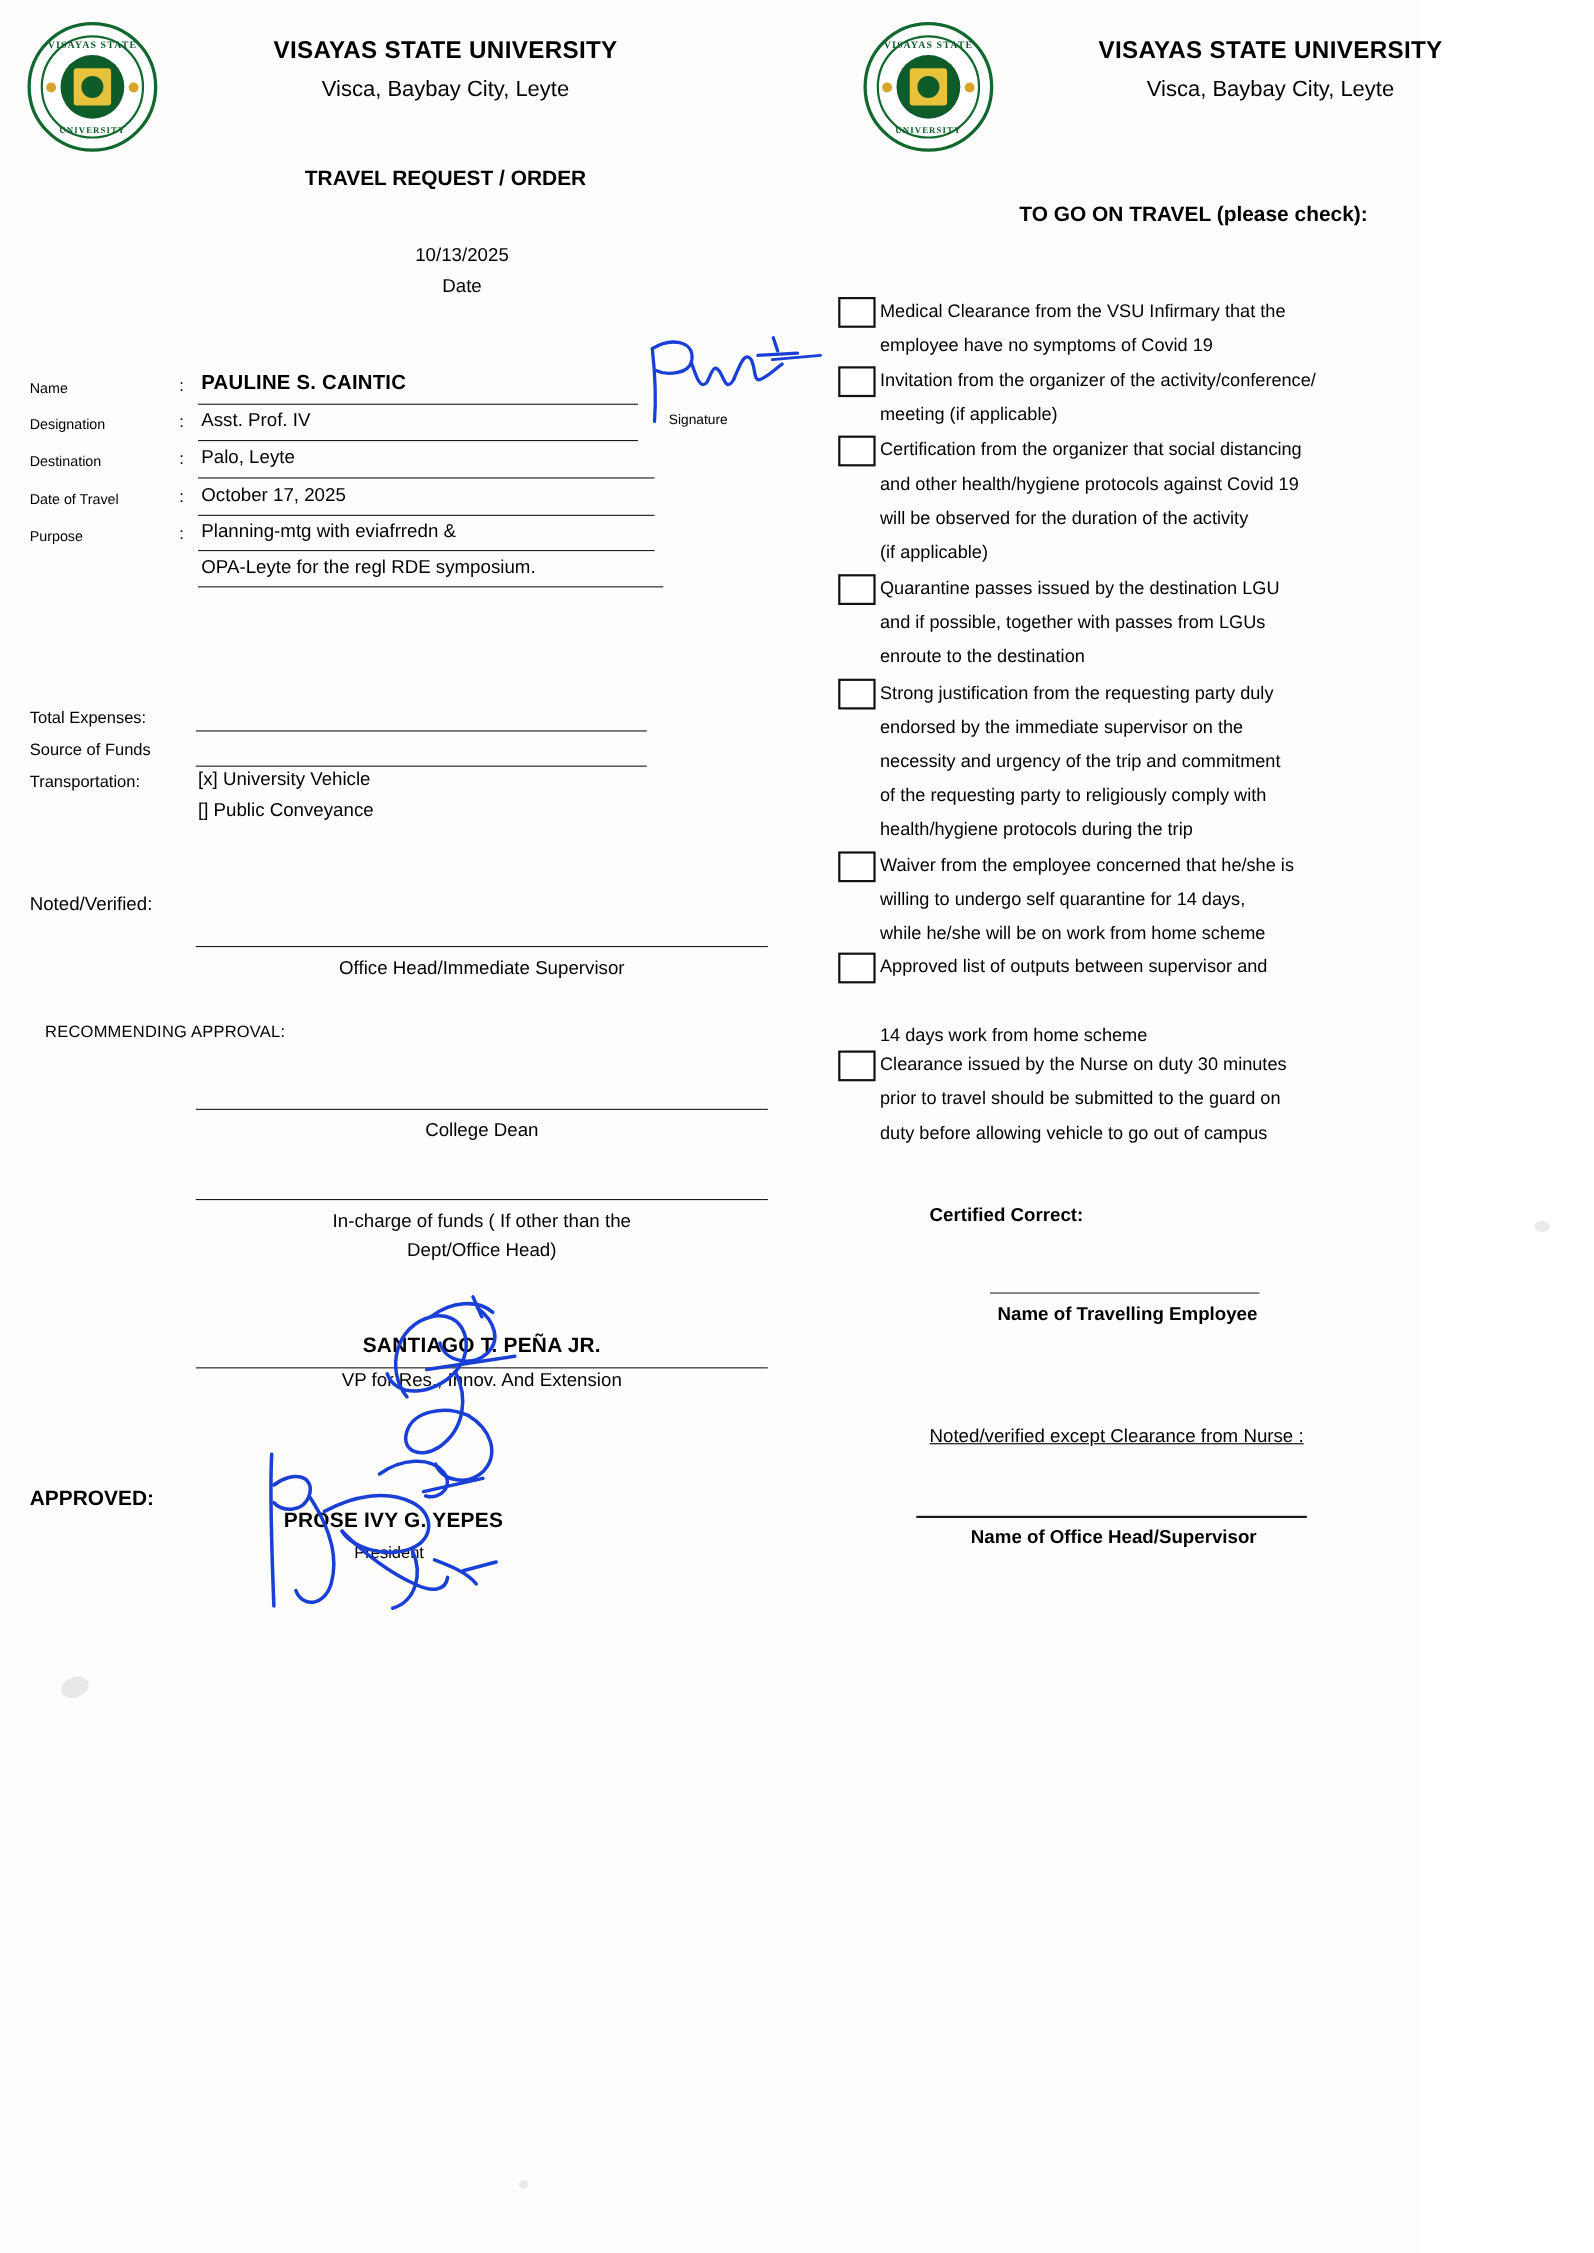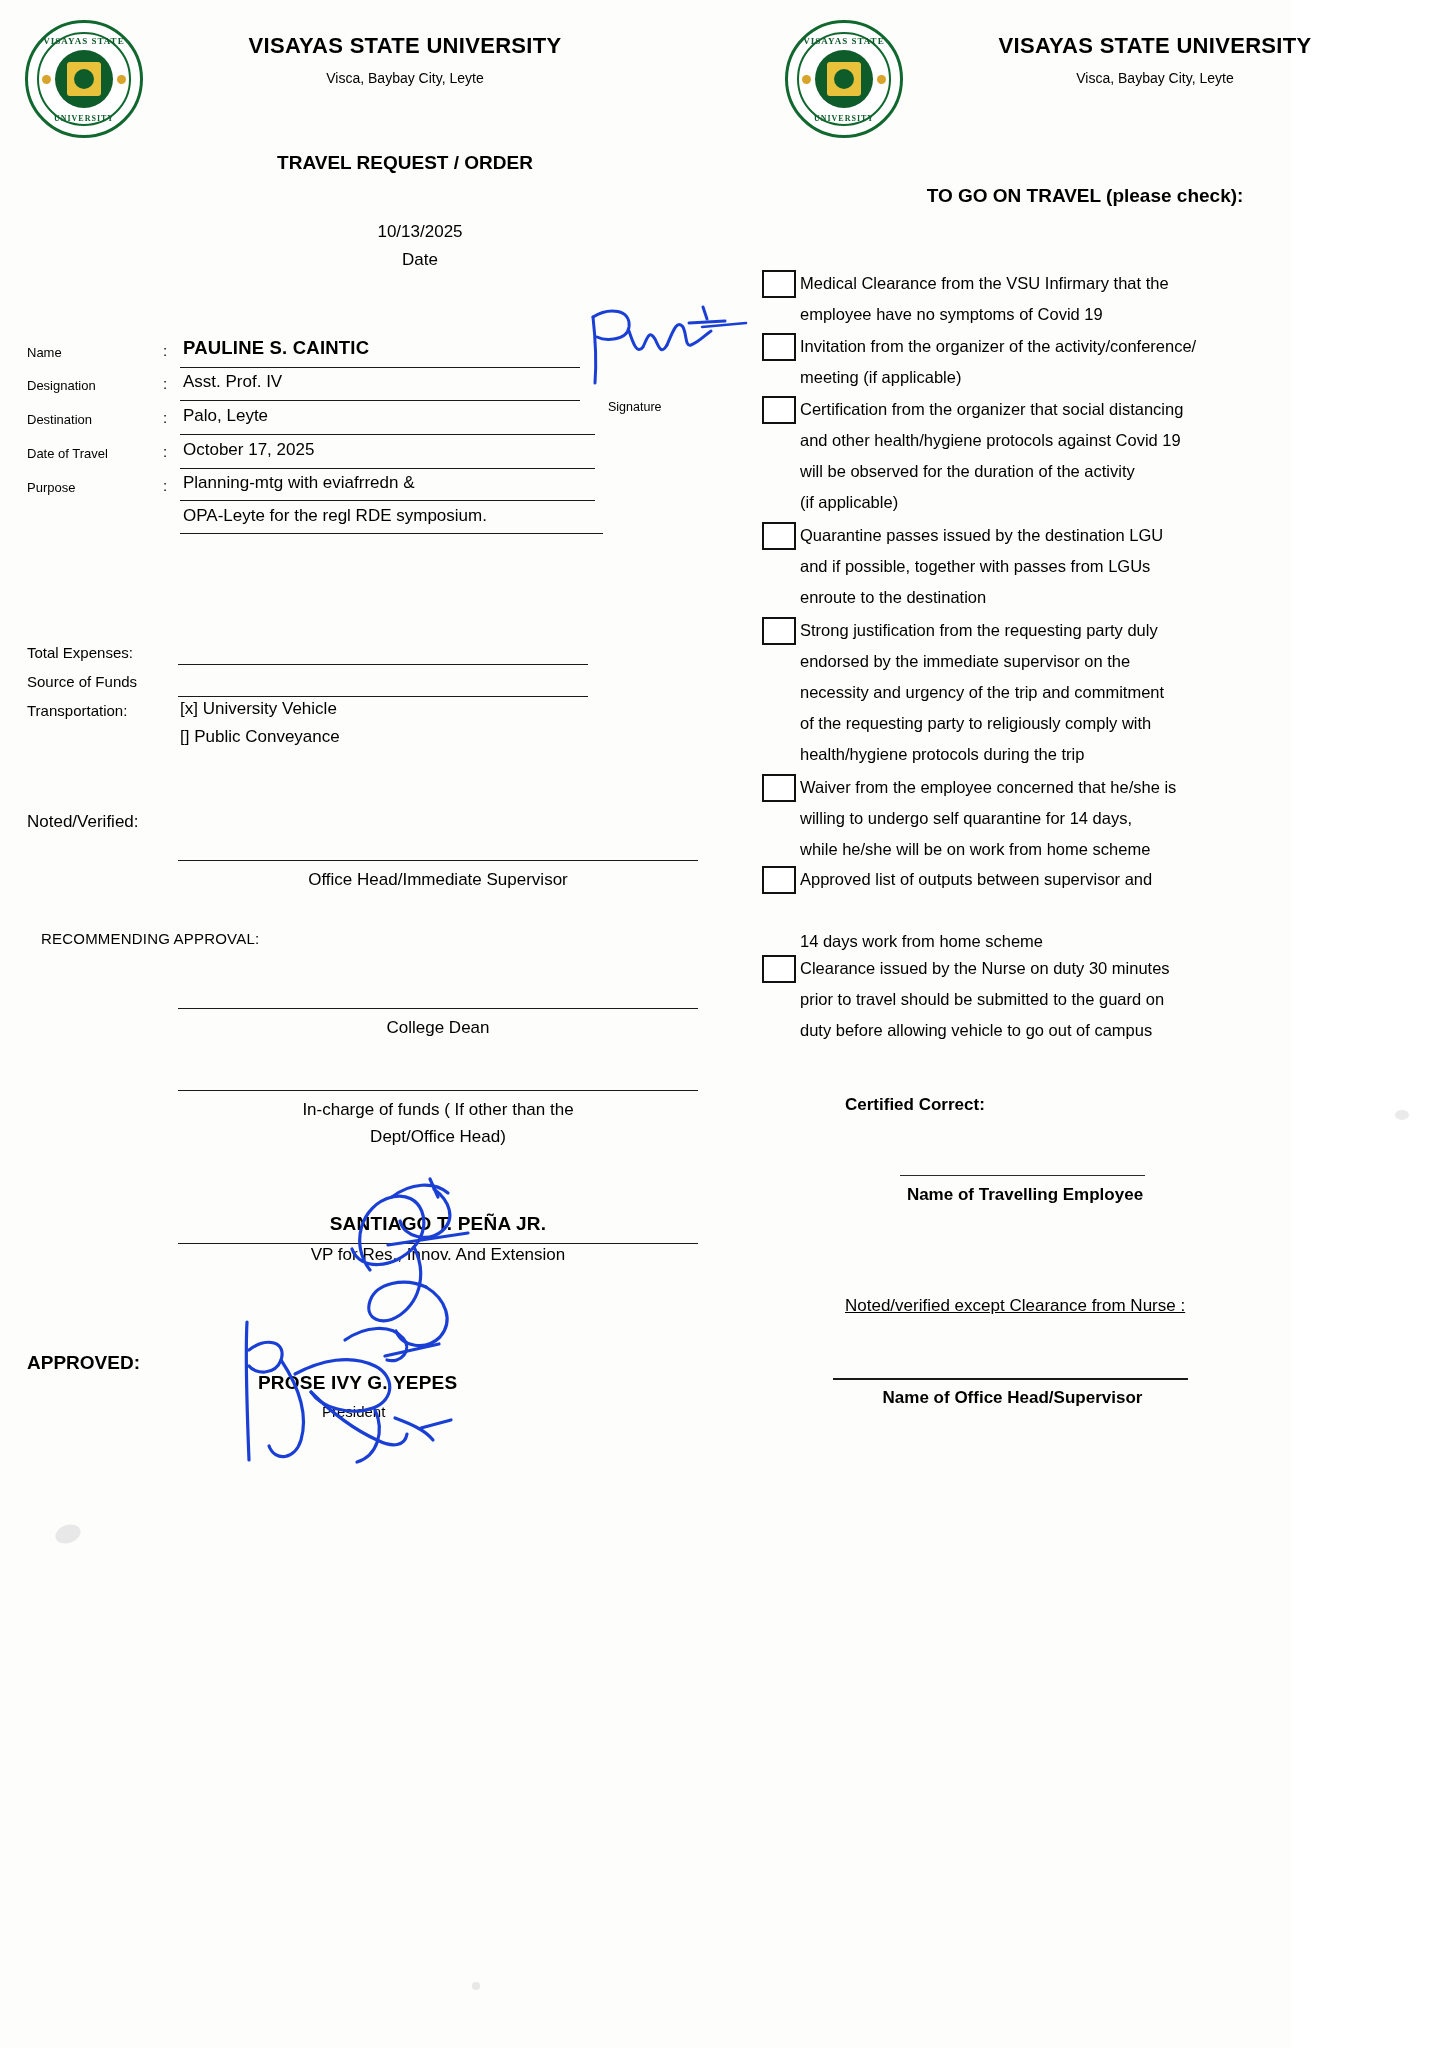--- a/index.html
+++ b/index.html
@@ -94,21 +94,21 @@
   .seal .txt-top { top: 13px; }
   .seal .txt-bot { bottom: 12px; font-size: 8px; }
 
   
   .univ-name {
     font-size: 22px;
     font-weight: bold;
     letter-spacing: 0.3px;
   }
   .univ-addr {
-    font-size: 14px;
+    font-size: 20px;
   }
   .doc-title {
     font-size: 19px;
     font-weight: bold;
   }
 
   
   .lbl {
     font-size: 13px;
   }
@@ -195,21 +195,21 @@
   <div class="abs val" style="left:183px; top:440px;">October 17, 2025</div>
   <div class="abs line" style="left:180px; top:468px; width:415px;"></div>
 
   <div class="abs lbl" style="left:27px; top:480px;">Purpose</div>
   <div class="abs colon" style="left:163px; top:477px;">:</div>
   <div class="abs val" style="left:183px; top:473px;">Planning-mtg with eviafrredn &amp;</div>
   <div class="abs line" style="left:180px; top:500px; width:415px;"></div>
   <div class="abs val" style="left:183px; top:506px;">OPA-Leyte for the regl RDE symposium.</div>
   <div class="abs line" style="left:180px; top:533px; width:423px;"></div>
 
-  <div class="abs sig-label" style="left:608px; top:400px;">Signature</div>
+  <div class="abs sig-label" style="left:608px; top:374px;">Signature</div>
 
   <svg class="sig-svg" style="left:585px; top:295px; width:160px; height:105px;" viewBox="0 0 160 105">
     <g fill="none" stroke="#1a3fd4" stroke-width="3" stroke-linecap="round">
       <path d="M8 22 C10 40, 12 62, 10 88"></path>
       <path d="M8 22 C24 12, 46 14, 44 32 C42 46, 20 46, 12 42"></path>
       <path d="M44 36 C48 48, 52 60, 58 52 C62 44, 64 34, 70 44 C74 52, 76 60, 82 50"></path>
       <path d="M82 50 C88 36, 92 24, 98 32 C102 40, 100 52, 106 50 C114 47, 120 40, 126 36"></path>
       <path d="M104 28 L140 26"></path>
       <path d="M118 12 L122 24"></path>
     </g>

